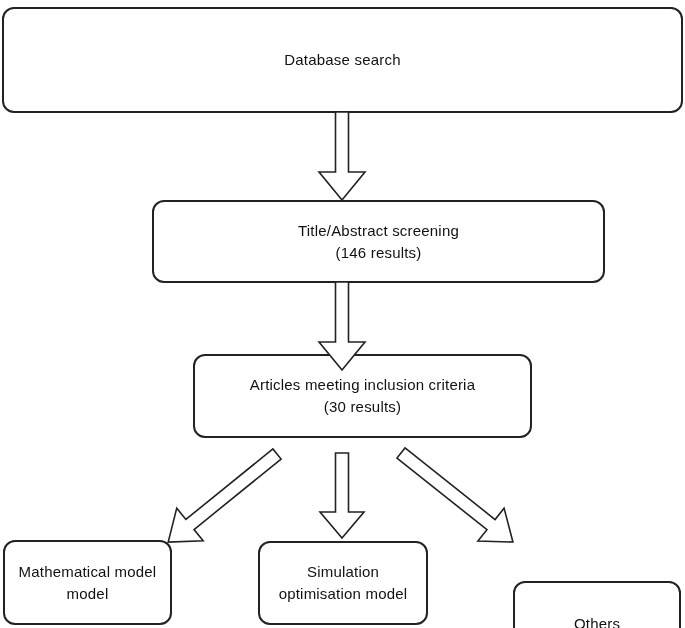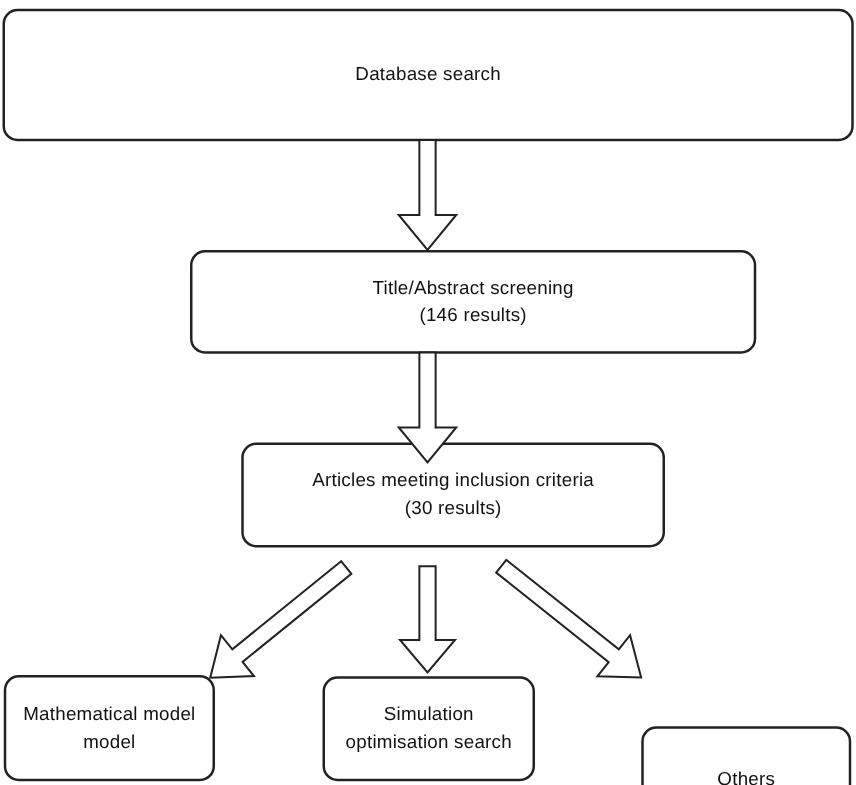--- a/index.html
+++ b/index.html
@@ -79,21 +79,21 @@
     <span>(30 results)</span>
   </div>
 
   <div class="node node-mathematical">
     <span>Mathematical model</span>
     <span>model</span>
   </div>
 
   <div class="node node-simulation">
     <span>Simulation</span>
-    <span>optimisation search</span>
+    <span>optimisation model</span>
   </div>
 
   <div class="node node-others">
     <span>Others</span>
   </div>
 
   <svg class="arrows-layer" viewBox="0 0 685 628" aria-hidden="true">
     <g>
       <path d="M335.5,112 L335.5,172 L319,172 L342,200 L365,172 L348.5,172 L348.5,112 Z"></path>
     </g>

